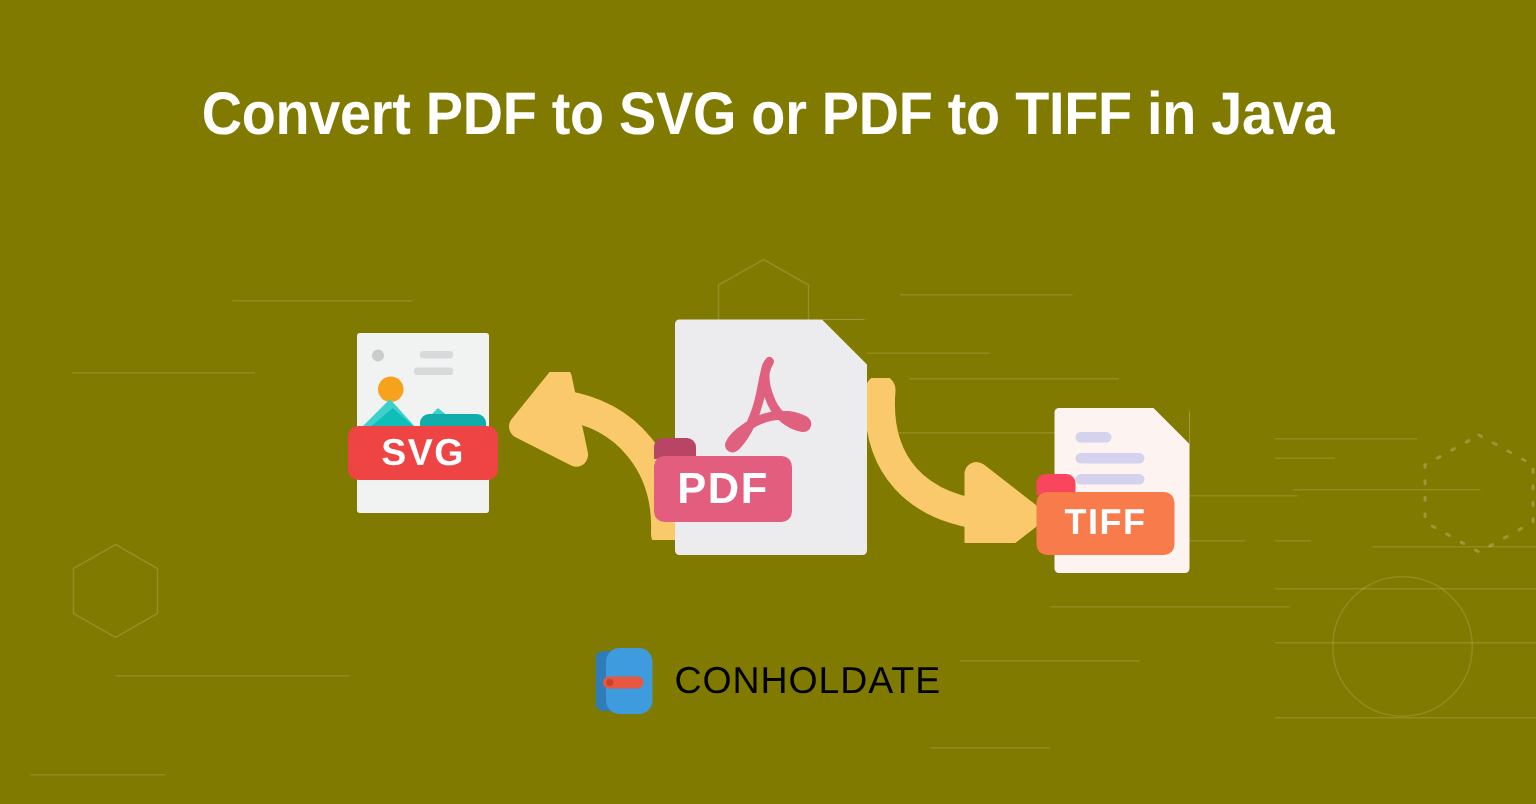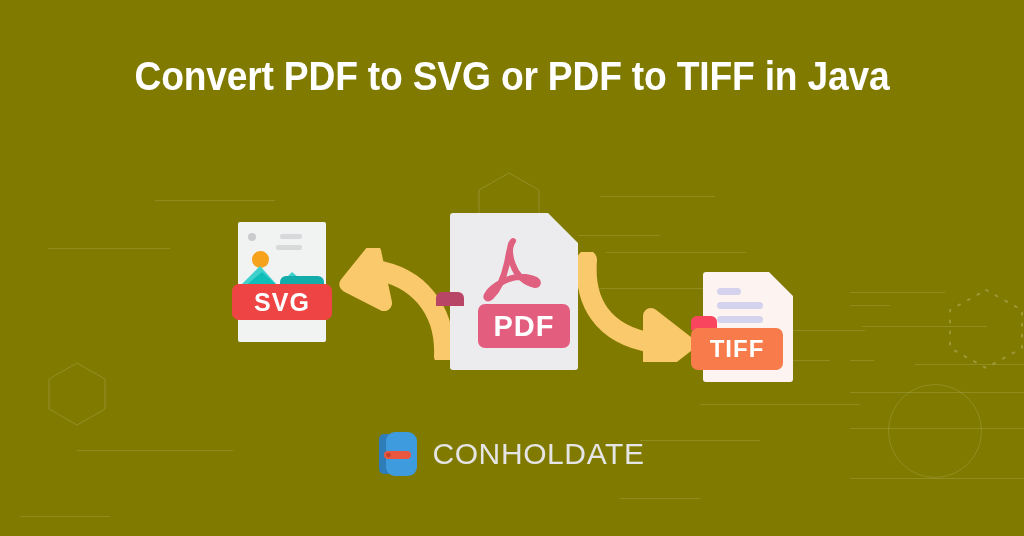--- a/index.html
+++ b/index.html
@@ -122,21 +122,20 @@
     border-left:30px solid transparent;
     border-top:30px solid #807B00;
   }
   #pdf-glyph {
     position:absolute; left:30px; top:22px; width:70px; height:70px;
   }
   #pdf-ribbon {
     left:-14px; top:91px; width:92px; height:44px;
     background:#E35D7E;
     font-size:29px;
-    margin-left:42px;
   }
   #pdf-ribbon-tab {
     left:-14px; top:79px; width:28px; height:14px;
     background:#B94566;
   }
 
   
   #tiff-card { left:703px; top:272px; width:90px; height:110px; }
   #tiff-paper {
     position:absolute; inset:0;
@@ -175,22 +174,22 @@
   #arrow-left  { position:absolute; left:326px; top:248px; width:130px; height:112px; }
   #arrow-right { position:absolute; left:575px; top:252px; width:125px; height:110px; }
 
   
   #logo {
     position:absolute; left:0; top:432px; width:1024px;
     display:flex; align-items:center; justify-content:center; gap:11px;
   }
   #logo-mark { position:relative; width:42px; height:44px; }
   #logo-text {
-    color:#e5e5e5;
-    font-size:30px;
+    color:#000000;
+    font-size:25px;
     font-weight:normal;
     letter-spacing:0.6px;
     font-family:"Liberation Sans Narrow","Liberation Sans",sans-serif;
   }
 </style>
 </head>
 <body>
 
 <div id="banner">
 

